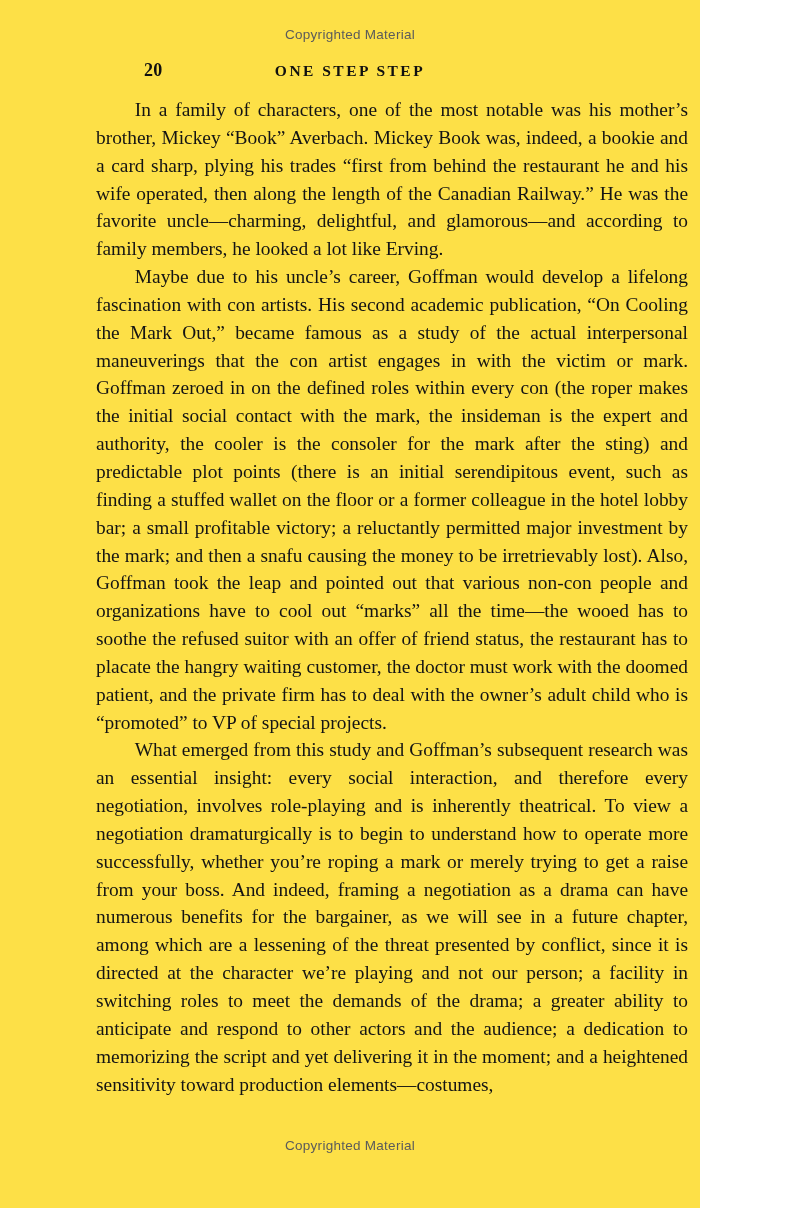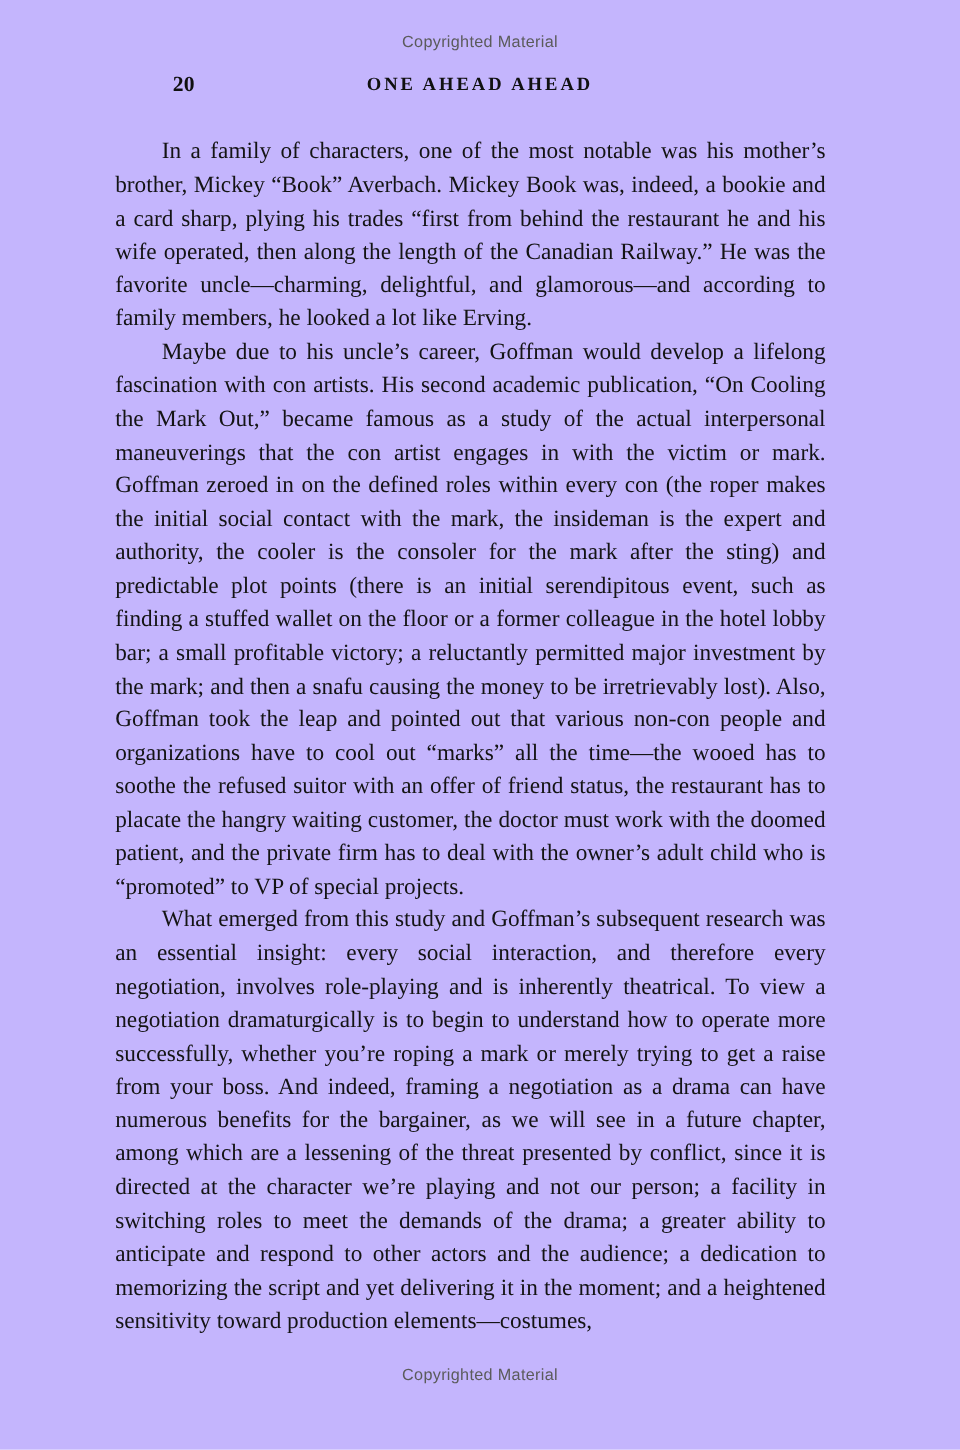--- a/index.html
+++ b/index.html
@@ -11,23 +11,23 @@
     width: 800px;
     height: 1208px;
     position: relative;
     font-family: "Liberation Serif", serif;
     color: #1a1a1a;
     overflow: hidden;
   }
   .page {
     position: absolute;
     inset: 0;
-    width: 800px;
+    width: 700px;
     height: 1208px;
-    background: #c4b5fd;
+    background: #fde047;
   }
   .watermark {
     position: absolute;
     left: 0;
     right: 0;
     text-align: center;
     font-family: "Liberation Sans", sans-serif;
     font-size: 13.5px;
     letter-spacing: 0.02em;
     color: #5b5b5b;
@@ -70,40 +70,39 @@
     position: absolute;
     left: 96px;
     top: 96px;
     width: 592px;
     font-size: 19.4px;
     line-height: 27.85px;
     text-align: justify;
     text-justify: inter-word;
     color: #141414;
     hyphens: manual;
-    margin-top: 17px;
   }
   .body-text p {
     margin: 0;
     text-indent: 2.0em;
   }
   .body-text p:last-child {
     text-align: justify;
   }
 </style>
 </head>
 <body>
 
 <div class="page">
 
   <div class="watermark watermark-top">Copyrighted Material</div>
 
   <div class="running-head">
     <div class="folio">20</div>
-    <div class="chapter-title">ONE AHEAD AHEAD</div>
+    <div class="chapter-title">ONE STEP STEP</div>
   </div>
 
   <div class="body-text">
     <p>In a family of characters, one of the most notable was his mother’s brother, Mickey “Book” Averbach. Mickey Book was, indeed, a bookie and a card sharp, plying his trades “first from behind the restaurant he and his wife operated, then along the length of the Canadian Railway.” He was the favorite uncle—charming, delightful, and glamorous—and according to family members, he looked a lot like Erving.</p>
     <p>Maybe due to his uncle’s career, Goffman would develop a lifelong fascination with con artists. His second academic publication, “On Cooling the Mark Out,” became famous as a study of the actual interpersonal maneuverings that the con artist engages in with the victim or mark. Goffman zeroed in on the defined roles within every con (the roper makes the initial social contact with the mark, the insideman is the expert and authority, the cooler is the consoler for the mark after the sting) and predictable plot points (there is an initial serendipitous event, such as finding a stuffed wallet on the floor or a former colleague in the hotel lobby bar; a small profitable victory; a reluctantly permitted major investment by the mark; and then a snafu causing the money to be irretrievably lost). Also, Goffman took the leap and pointed out that various non-con people and organizations have to cool out “marks” all the time—the wooed has to soothe the refused suitor with an offer of friend status, the restaurant has to placate the hangry waiting customer, the doctor must work with the doomed patient, and the private firm has to deal with the owner’s adult child who is “promoted” to VP of special projects.</p>
     <p>What emerged from this study and Goffman’s subsequent research was an essential insight: every social interaction, and therefore every negotiation, involves role-playing and is inherently theatrical. To view a negotiation dramaturgically is to begin to understand how to operate more successfully, whether you’re roping a mark or merely trying to get a raise from your boss. And indeed, framing a negotiation as a drama can have numerous benefits for the bargainer, as we will see in a future chapter, among which are a lessening of the threat presented by conflict, since it is directed at the character we’re playing and not our person; a facility in switching roles to meet the demands of the drama; a greater ability to anticipate and respond to other actors and the audience; a dedication to memorizing the script and yet delivering it in the moment; and a heightened sensitivity toward production elements—costumes,</p>
   </div>
 
   <div class="watermark watermark-bottom">Copyrighted Material</div>
 

